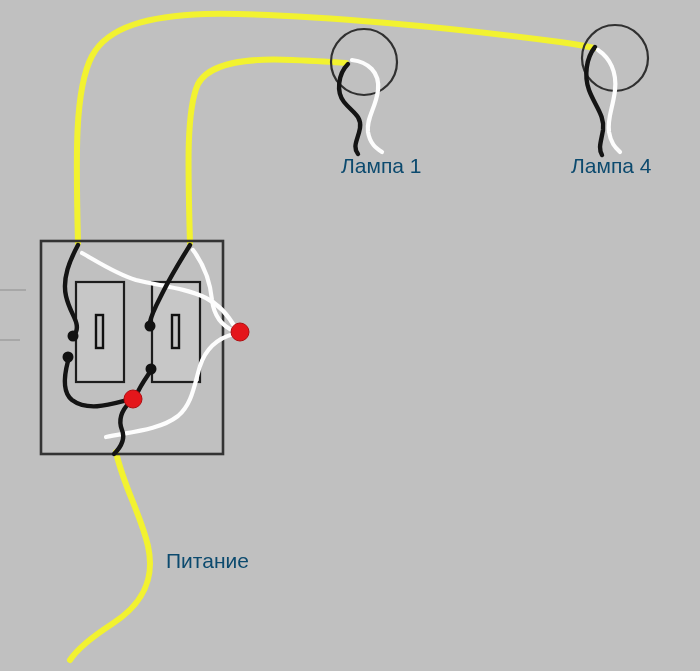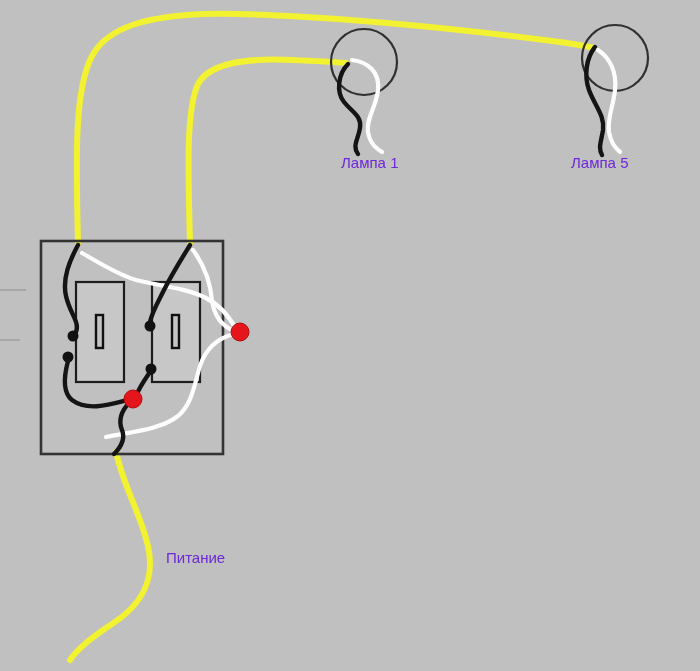--- a/index.html
+++ b/index.html
@@ -31,23 +31,23 @@
   .wire-white  { stroke: #fdfdfd; stroke-width: 4.2; }
   .outline     { fill: none; stroke: #303030; stroke-width: 2.2; }
   .box-frame   { fill: none; stroke: #333333; stroke-width: 2.6; }
   .rocker-body { fill: #c7c7c7; stroke: #1d1d1d; stroke-width: 2.2; }
   .rocker-slot { fill: #c3c3c3; stroke: #101010; stroke-width: 2.4; }
   .terminal-dot{ fill: #111111; }
   .nut         { fill: #e4161b; stroke: #b00d10; stroke-width: 1; }
   .edge-line   { fill: none; stroke: #9d9d9d; stroke-width: 1.4; }
   .caption {
     position: absolute;
-    color: #6d28d9;
+    color: #0c4a6e;
     font-family: "Liberation Sans", sans-serif;
-    font-size: 15px;
+    font-size: 21px;
     line-height: 1;
     white-space: nowrap;
   }
   #label-lamp1 { left: 341px; top: 155px; }
   #label-lamp2 { left: 571px; top: 155px; }
   #label-power { left: 166px; top: 550px; }
 </style>
 </head>
 <body>
 
@@ -111,17 +111,17 @@
 
     <path class="wire wire-black" d="M 130 402 C 122 410 118 420 122 430 C 126 440 120 448 114 454"></path>
 
     <circle class="nut" cx="240" cy="332" r="9"></circle>
     <circle class="nut" cx="133" cy="399" r="9"></circle>
 
   </svg>
 
   <div class="caption" id="label-lamp1">Лампа 1</div>
 
-  <div class="caption" id="label-lamp2">Лампа 5</div>
+  <div class="caption" id="label-lamp2">Лампа 4</div>
 
   <div class="caption" id="label-power">Питание</div>
 
 </div>
 
 </body></html>

